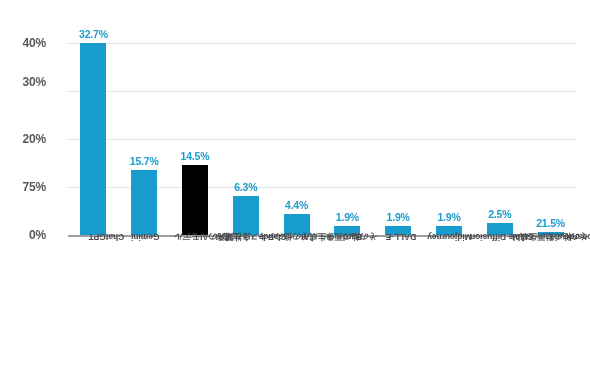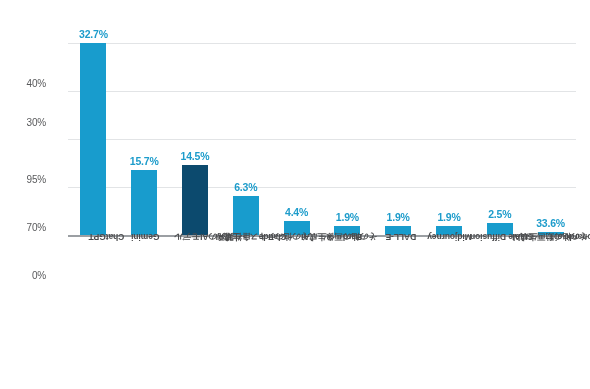--- a/index.html
+++ b/index.html
@@ -42,26 +42,25 @@
     background: #9b9fa3;
     height: 1.5px;
   }
 
   
   .y-tick-label {
     position: absolute;
     right: 530px;
     width: 34px;
     text-align: right;
-    font-size: 10px;
-    font-weight: normal;
+    font-size: 12px;
+    font-weight: bold;
     color: #58595b;
     letter-spacing: -0.2px;
     transform: translateY(-50%);
-    margin-top: 40px;
   }
 
   
   .bars {
     position: absolute;
     left: 0;
     bottom: 0;
     top: 0;
     right: 0;
     display: flex;
@@ -160,31 +159,31 @@
           <div class="bar" title="ChatGPT 32.7%" style="height: 196px; background: rgb(24, 156, 205);">
             <div class="bar-value" style="color: rgb(29, 156, 203);">32.7%</div>
           </div>
         </div>
         <div class="bar-slot">
           <div class="bar" title="自社開発のAIモデル 15.7%" style="height: 65px; background: rgb(24, 156, 205);">
             <div class="bar-value" style="color: rgb(29, 156, 203);">15.7%</div>
           </div>
         </div>
         <div class="bar-slot">
-          <div class="bar" title="その他のテキスト生成AI 14.5%" style="height: 69.6px; background: #0c4a6e;">
+          <div class="bar" title="その他のテキスト生成AI 14.5%" style="height: 69.6px; background: #000000;">
             <div class="bar-value" style="color: rgb(29, 156, 203);">14.5%</div>
           </div>
         </div>
         <div class="bar-slot">
           <div class="bar" title="Claude 6.3%" style="height: 39px; background: rgb(24, 156, 205);">
             <div class="bar-value" style="color: rgb(29, 156, 203);">6.3%</div>
           </div>
         </div>
         <div class="bar-slot">
-          <div class="bar" title="その他の画像生成AI 4.4%" style="height: 14px; background: rgb(24, 156, 205);">
+          <div class="bar" title="その他の画像生成AI 4.4%" style="height: 21px; background: rgb(24, 156, 205);">
             <div class="bar-value" style="color: rgb(29, 156, 203);">4.4%</div>
           </div>
         </div>
         <div class="bar-slot">
           <div class="bar" title="Bard 1.9%" style="height: 9.12px; background: rgb(24, 156, 205);">
             <div class="bar-value" style="color: rgb(29, 156, 203);">1.9%</div>
           </div>
         </div>
         <div class="bar-slot">
           <div class="bar" title="DALL-E 1.9%" style="height: 9.12px; background: rgb(24, 156, 205);">
@@ -196,28 +195,28 @@
             <div class="bar-value" style="color: rgb(29, 156, 203);">1.9%</div>
           </div>
         </div>
         <div class="bar-slot">
           <div class="bar" title="その他の動画生成AI 2.5%" style="height: 12px; background: rgb(24, 156, 205);">
             <div class="bar-value" style="color: rgb(29, 156, 203);">2.5%</div>
           </div>
         </div>
         <div class="bar-slot">
           <div class="bar" title="Leonardo.ai 0.6%" style="height: 2.88px; background: rgb(24, 156, 205);">
-            <div class="bar-value" style="color: rgb(29, 156, 203);">33.6%</div>
+            <div class="bar-value" style="color: rgb(29, 156, 203);">21.5%</div>
           </div>
         </div>
       </div>
   <div class="y-tick-label" style="top: 0px; color: rgb(88, 89, 91);">40%</div>
       <div class="y-tick-label" style="top: 39px; color: rgb(88, 89, 91);">30%</div>
-      <div class="y-tick-label" style="top: 96px; color: rgb(88, 89, 91);">95%</div>
-      <div class="y-tick-label" style="top: 144px; color: rgb(88, 89, 91);">70%</div>
+      <div class="y-tick-label" style="top: 96px; color: rgb(88, 89, 91);">20%</div>
+      <div class="y-tick-label" style="top: 144px; color: rgb(88, 89, 91);">75%</div>
       <div class="y-tick-label" style="top: 192px; color: rgb(88, 89, 91);">0%</div>
     </div>
 
   <div class="x-labels">
       <div class="x-slot">
         <div class="x-label">
           <span class="x-label-inner" style="color: rgb(74, 75, 77);">ChatGPT</span>
         </div>
       </div>
       <div class="x-slot">

